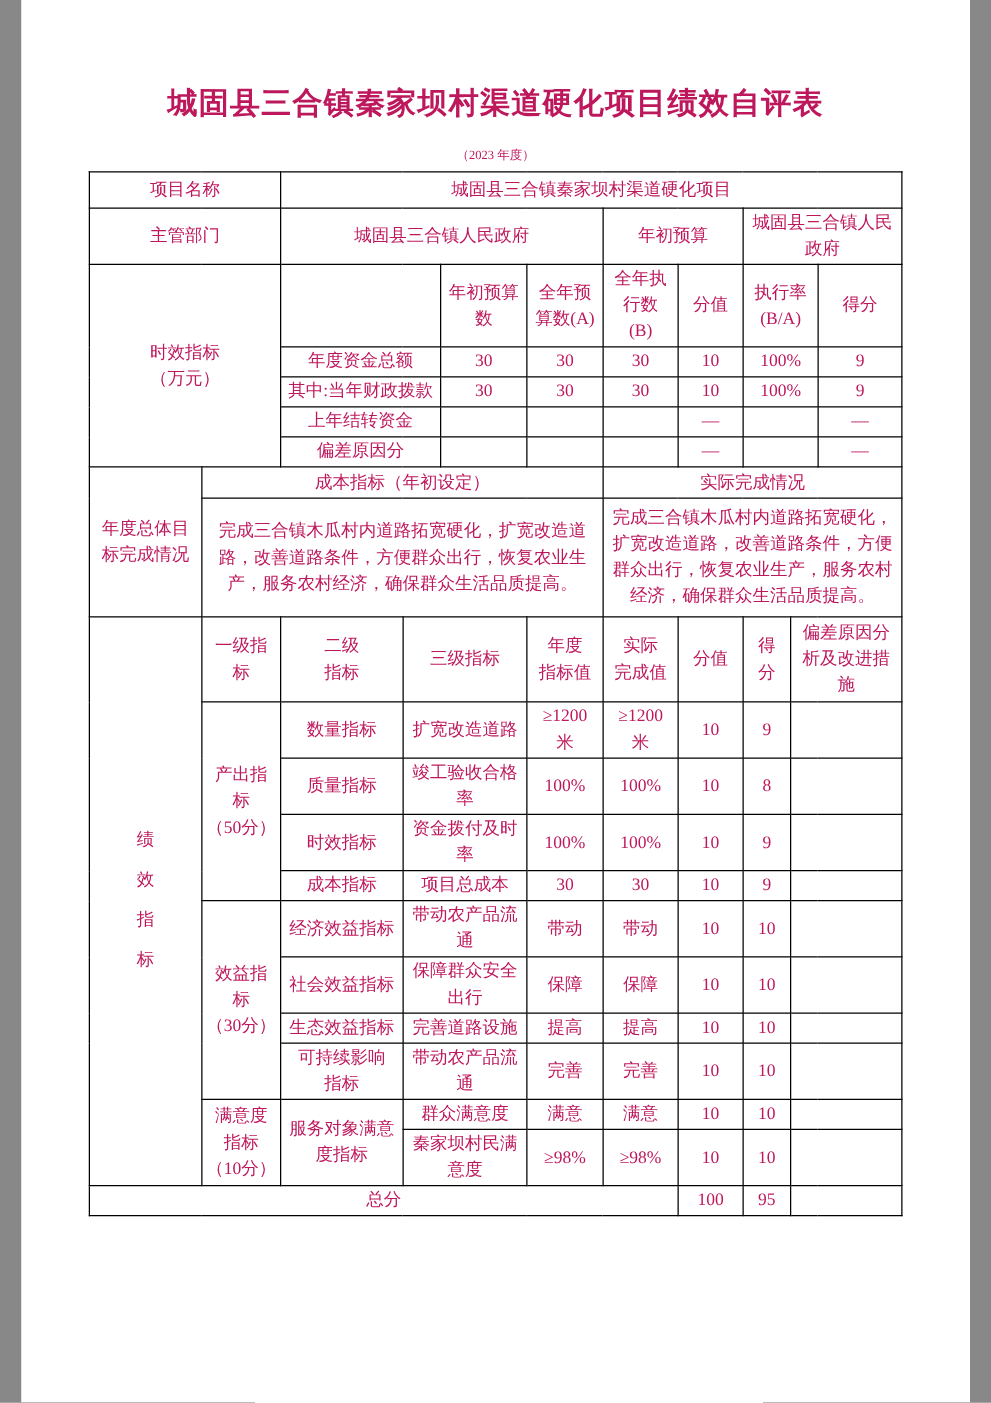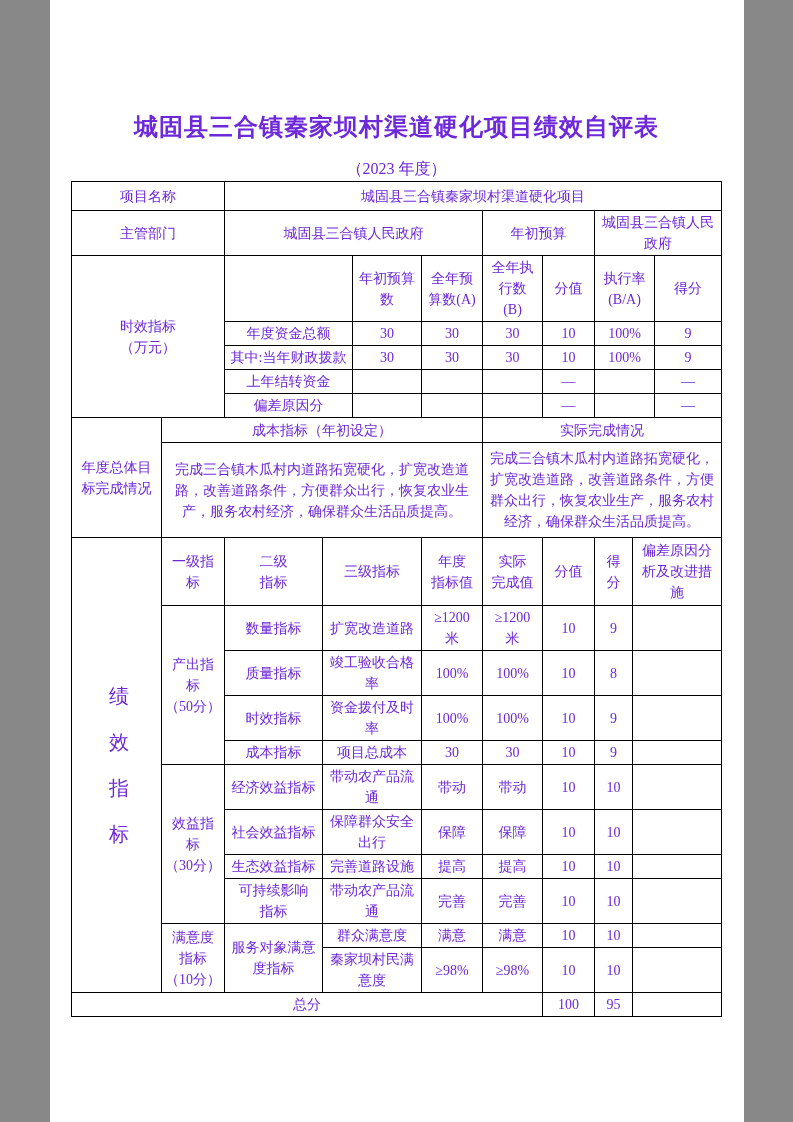--- a/index.html
+++ b/index.html
@@ -1,39 +1,39 @@
 <!DOCTYPE html>
 <html lang="zh"><head>
 <meta charset="utf-8">
 <style>
   html,body{margin:0;padding:0;background:#888;}
   .page{
-    width:694px;height:1122px;margin:0 auto;background:#ffffff;
-    font-family:"Liberation Serif","DejaVu Serif",serif;color:#6d28d9;
-    box-sizing:border-box;padding-top:112px;overflow:hidden;
+    width:759px;height:1122px;margin:0 auto;background:#ffffff;
+    font-family:"Liberation Serif","DejaVu Serif",serif;color:#be185d;
+    box-sizing:border-box;padding-top:68px;overflow:hidden;
   }
   .title{
     text-align:center;font-family:"Liberation Sans","DejaVu Sans",sans-serif;
     font-weight:700;font-size:24px;line-height:30px;letter-spacing:1px;
   }
   .subtitle{
-    text-align:center;font-size:16px;line-height:18px;margin-top:18px;
+    text-align:center;font-size:10px;line-height:18px;margin-top:18px;
   }
   table.eval{
     width:650px;margin:3px auto 16px auto;border-collapse:collapse;table-layout:fixed;
   }
   table.eval td{
     border:1px solid #000;text-align:center;vertical-align:middle;
     font-size:14px;line-height:1.5;padding:1px 2px;white-space:pre-line;
     overflow:hidden;
   }
   td.al{text-align:left;padding-left:3px;}
   td.goaltext{font-size:13.5px;line-height:2.0;padding:2px 3px;}
   .vert{
-    width:15px;margin:0 auto;word-break:break-all;line-height:2.3;font-size:20px;
+    width:15px;margin:0 auto;word-break:break-all;line-height:2.3;font-size:14px;
   }
   .footer{
     text-align:center;font-size:14px;margin-top:58px;
   }
 </style>
 </head>
 <body>
 
 <div class="page">
 

